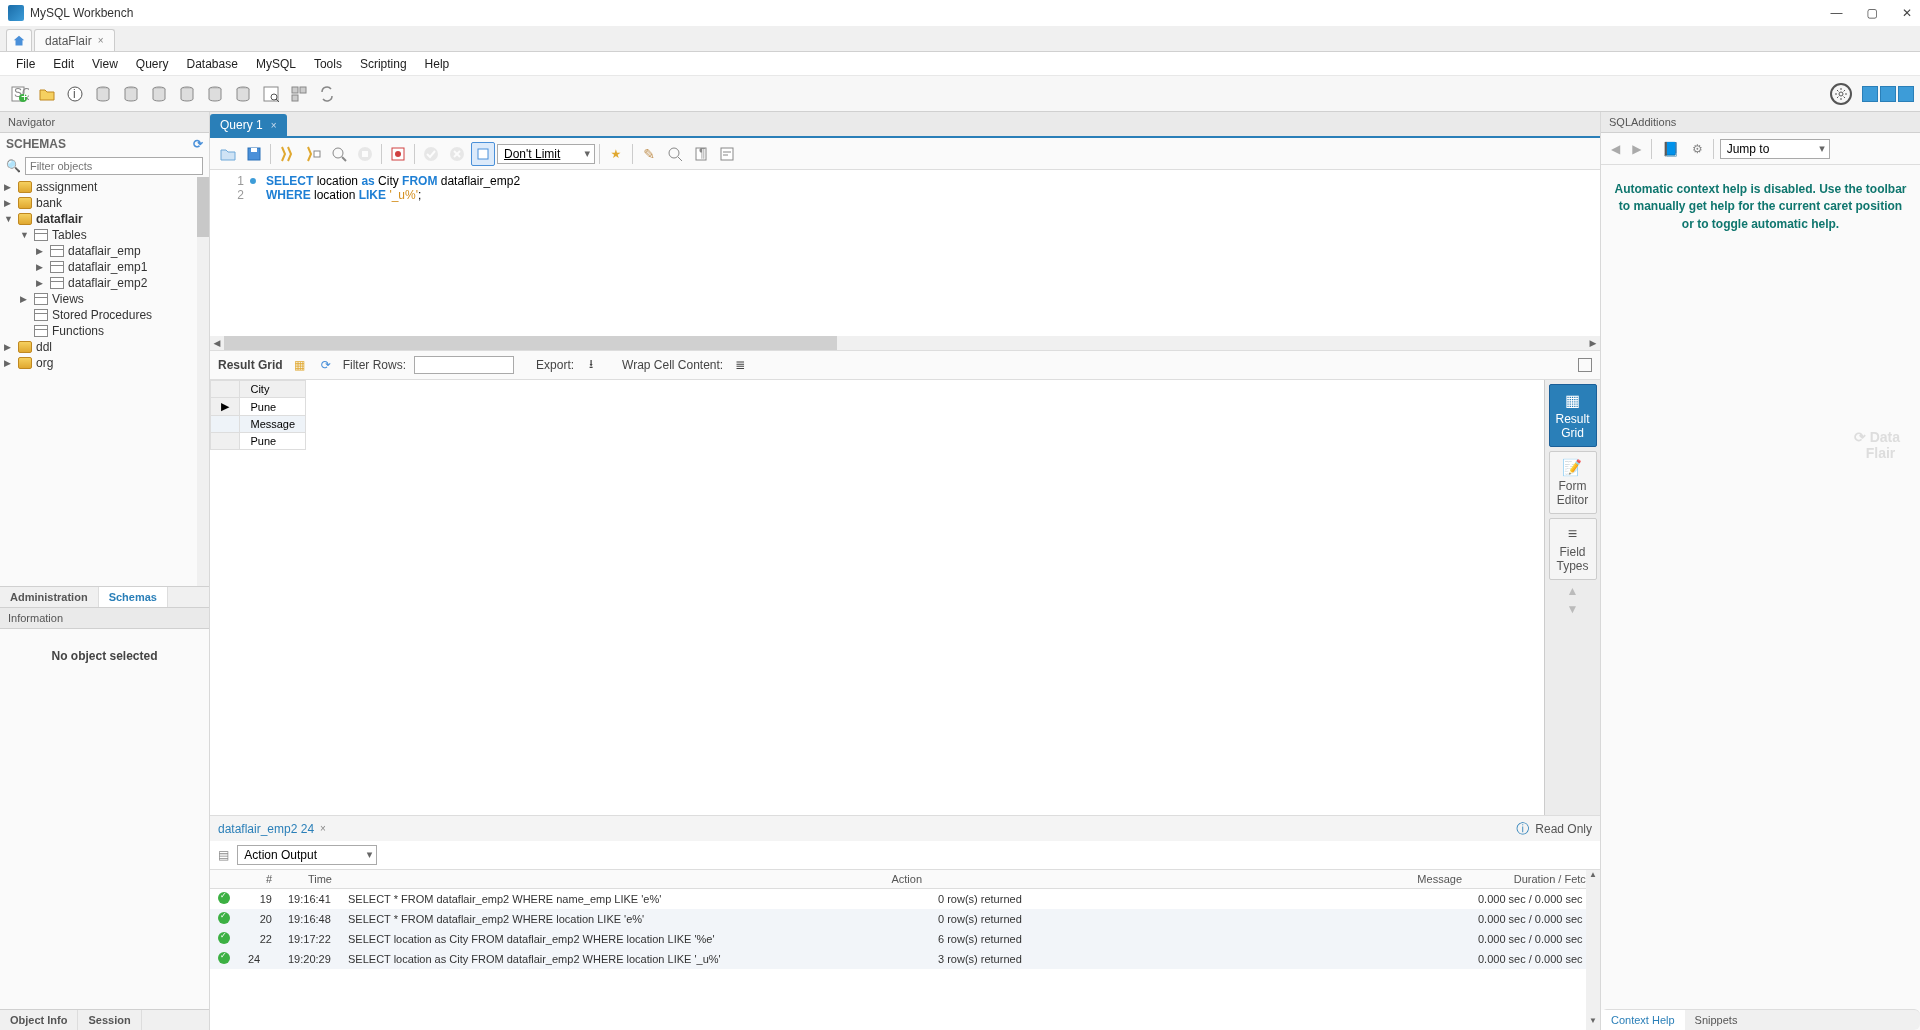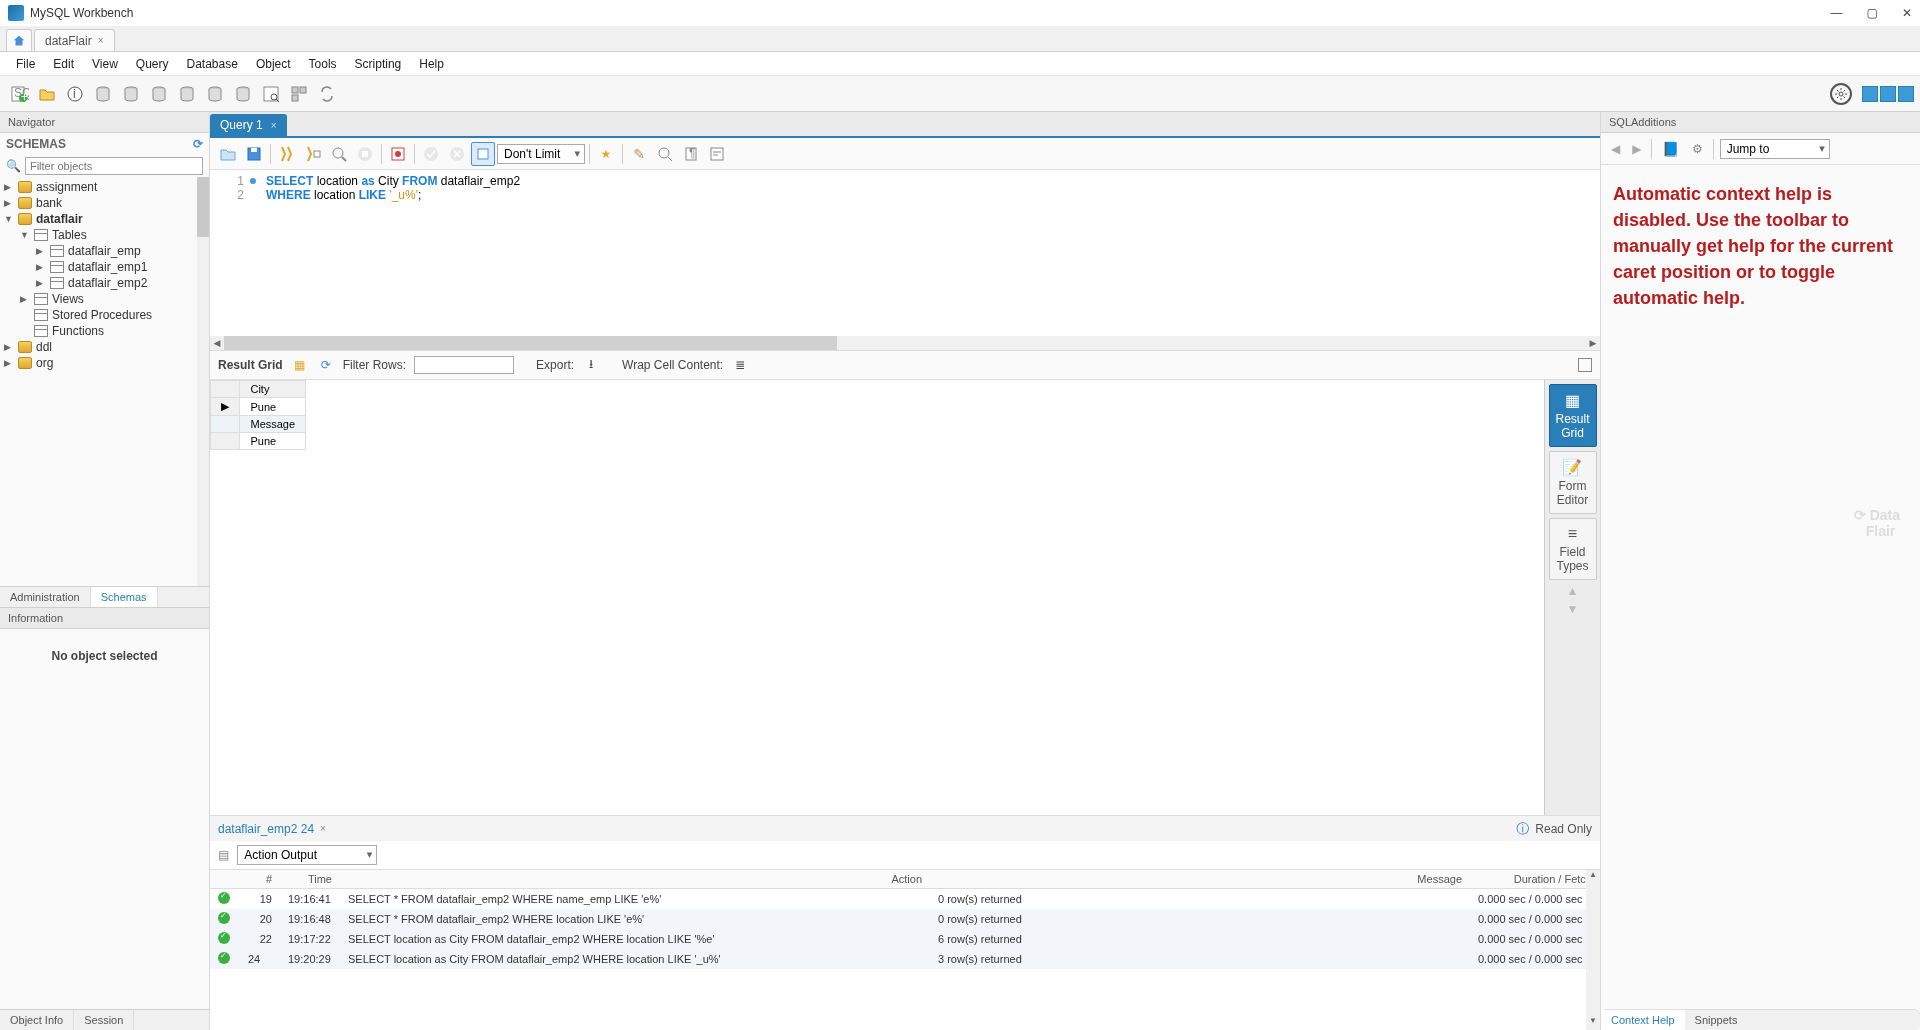--- a/index.html
+++ b/index.html
@@ -38,36 +38,36 @@
 .tree-scroll { position: absolute; right: 0; top: 0; width: 12px; height: 100%; background: #f0f0f0; }
 .tree-scroll-thumb { background: #c8c8c8; width: 100%; height: 60px; }
 .tnode { display: flex; align-items: center; padding: 1px 4px; gap: 4px; white-space: nowrap; }
 .tnode .arrow { width: 10px; color: #666; font-size: 9px; }
 .tnode .dbicon { width: 14px; height: 12px; background: linear-gradient(#f5d060,#e0a830); border-radius: 2px; border: 1px solid #c08820; }
 .tnode .tbicon { width: 14px; height: 12px; background: #fff; border: 1px solid #888; position: relative; }
 .tnode .tbicon::before { content:''; position:absolute; top:3px; left:0; right:0; height:1px; background:#888; }
 .tnode.bold { font-weight: bold; }
 .ind0 { padding-left: 4px; } .ind1 { padding-left: 20px; } .ind2 { padding-left: 36px; }
 
-.left-bottom-tabs { display: flex; border-top: 1px solid #d0d0d0; background: #f0f0f0; }
+.left-bottom-tabs { display: flex; border-top: 1px solid #d0d0d0; background: #f0f0f0; font-weight: bold; }
 .left-bottom-tabs div { padding: 4px 10px; font-size: 11px; color: #555; border-right: 1px solid #ddd; }
 .left-bottom-tabs .active { background: #fff; color: #2a7fb8; }
 
 .info-panel { border-top: 1px solid #d0d0d0; }
 .info-body { padding: 20px 8px; text-align: center; font-size: 12px; font-weight: bold; color: #444; height: 380px; }
 
 .center-panel { flex: 1; display: flex; flex-direction: column; background: #fff; }
 .query-tabs { height: 26px; background: #eaeaea; display: flex; align-items: flex-end; border-bottom: 2px solid #2a7fb8; }
 .query-tab { background: #2a7fb8; color: #fff; padding: 4px 10px; display: flex; align-items: center; gap: 8px; font-size: 11px; border-radius: 3px 3px 0 0; }
 .query-tab .close-x { color: #cde; }
 
 .query-toolbar { height: 32px; background: #fafafa; border-bottom: 1px solid #ddd; display: flex; align-items: center; padding: 0 6px; gap: 2px; }
 .qt-icon { width: 24px; height: 24px; display: flex; align-items: center; justify-content: center; border-radius: 2px; }
 .qt-sep { width: 1px; height: 20px; background: #ccc; margin: 0 2px; }
-.limit-sel { border: 1px solid #aaa; padding: 2px 20px 2px 6px; font-size: 11px; background: #fff; position: relative; width:88px; }
+.limit-sel { border: 1px solid #aaa; padding: 2px 20px 2px 6px; font-size: 11px; background: #fff; position: relative; width:98px;text-decoration:underline; }
 .limit-sel::after { content:'▾'; position:absolute; right:4px; color:#666; }
 
 .editor { flex: 0 0 180px; background: #fff; font-family: Consolas, monospace; font-size: 13px; padding: 4px 0; overflow: hidden; position: relative; }
 .eline { display: flex; }
 .gutter { width: 44px; text-align: right; padding-right: 10px; color: #999; position: relative; }
 .gutter .dot { position: absolute; right: -2px; top: 4px; width: 6px; height: 6px; background: #3d9cd8; border-radius: 50%; }
 .code { padding-left: 12px; }
 .kw { color: #1e7fd4; font-weight: bold; }
 .str { color: #d48f1e; }
 .editor-hscroll { position: absolute; bottom: 0; left: 0; right: 0; height: 14px; background: #f0f0f0; display: flex; align-items: center; }
@@ -112,21 +112,21 @@
 .ok-dot::after { content: '✓'; color: #fff; font-size: 8px; position: absolute; left: 2px; top: -1px; }
 .out-vscroll { position: absolute; right: 0; top: 0; width: 14px; height: 100%; background: #f0f0f0; display: flex; flex-direction: column; }
 .out-vscroll .ar { height: 14px; text-align: center; font-size: 8px; color: #666; }
 .out-vscroll .track { flex:1; background:#f0f0f0; }
 
 .right-panel { width: 320px; background: #fafafa; border-left: 1px solid #d8d8d8; display: flex; flex-direction: column; }
 .sqa-toolbar { height: 32px; border-bottom: 1px solid #ddd; display: flex; align-items: center; padding: 0 6px; gap: 4px; }
 .sqa-toolbar .nav { color: #aaa; font-size: 12px; padding: 0 4px; }
 .sqa-toolbar .jump { border: 1px solid #aaa; padding: 2px 18px 2px 6px; font-size: 11px; position: relative; width: 110px; background:#fff; }
 .sqa-toolbar .jump::after { content:'▾'; position: absolute; right: 4px; color:#666; }
-.help-text { padding: 16px 12px; color: #b91c1c; font-size: 18px; font-weight: bold; line-height: 1.45; }
+.help-text { padding: 16px 12px; text-align: center; color: #0f766e; font-size: 12px; font-weight: bold; line-height: 1.45; }
 .right-foot { margin-top: auto; border-top: 1px solid #ddd; display: flex; background: #f0f0f0; border-radius: 6px; }
 .right-foot div { padding: 4px 10px; font-size: 11px; color: #555; }
 .right-foot .active { color: #2a7fb8; background: #fff; }
 .dflogo { position: absolute; color: #ddd; font-size: 14px; font-weight: bold; }
 
 .spacer { flex: 1; }
 </style>
 </head>
 <body>
 
@@ -151,21 +151,21 @@
     <span class="close-x">×</span>
   </div>
 </div>
 
 <div class="menubar">
   <span>File</span>
   <span>Edit</span>
   <span>View</span>
   <span>Query</span>
   <span>Database</span>
-  <span>Object</span>
+  <span>MySQL</span>
   <span>Tools</span>
   <span>Scripting</span>
   <span>Help</span>
 </div>
 
 <div class="toolbar-main">
   <div class="tb-icon">
       <svg viewBox="0 0 20 20">
         <rect x="3" y="3" width="12" height="14" fill="#fff" stroke="#888"></rect>
         <text x="5" y="13" font-size="6" fill="#888">SQL</text>

